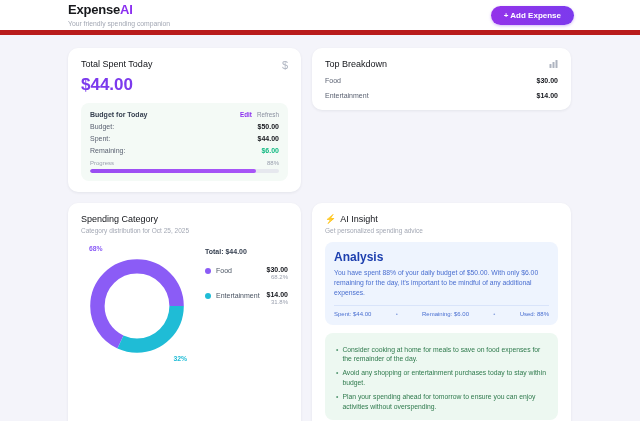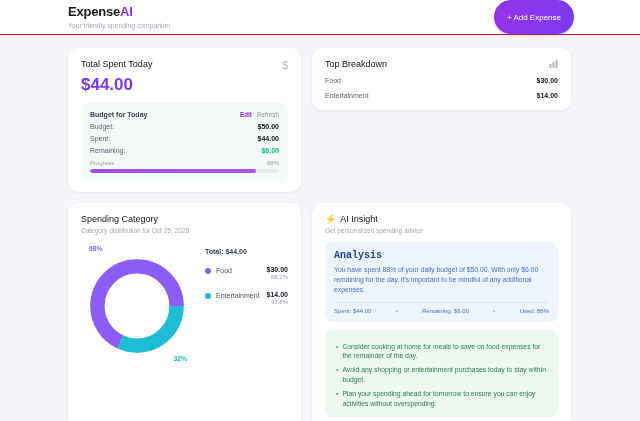--- a/index.html
+++ b/index.html
@@ -6,31 +6,31 @@
   body {
     width:640px; height:421px;
     background:#f4f4fa;
     font-family:"Liberation Sans", sans-serif;
     color:#1f2937;
     -webkit-font-smoothing:antialiased;
   }
   
   .topbar {
     background:#ffffff; height:35px;
-    display:flex; justify-content:space-between;
+    display:flex; align-items:center; justify-content:space-between;
     padding:0 66px 0 68px; box-sizing:border-box;
-    border-bottom:1px solid #b91c1c;
+    border-bottom:5px solid #b91c1c;
   }
   .brand-block { display:flex; flex-direction:column; justify-content:center; }
   .brand { font-size:13px; font-weight:800; letter-spacing:-0.2px; color:#17181c; line-height:1.1; }
   .brand .accent { color:#8b2ff0; }
   .tagline { font-size:6.8px; color:#a3a8b4; margin-top:2px; }
   .add-btn {
     background:linear-gradient(90deg,#9333ea,#7c3aed);
-    color:#fff; font-size:8px; font-weight:400;
+    color:#fff; font-size:8px; font-weight:700;
     font-family:"Liberation Sans", sans-serif;
     border:none; border-radius:999px; padding:5px 13px; cursor:pointer;
     box-shadow:0 1px 3px rgba(124,58,237,.35);
   }
   
   .main {
     width:504px; margin:13px auto 0;
     display:grid; grid-template-columns:233px 259px; gap:11px;
     align-items:start;
   }
@@ -74,21 +74,21 @@
   .legend-item { display:flex; align-items:flex-start; margin-top:11px; }
   .dot { width:6px; height:6px; border-radius:50%; margin:2px 5px 0 0; flex:none; }
   .legend-name { font-size:7px; color:#4b5563; flex:1; padding-top:1px; }
   .legend-val { text-align:right; }
   .legend-val .amt { font-size:7px; font-weight:700; color:#14161c; }
   .legend-val .pct { font-size:6px; color:#9aa0ae; margin-top:1px; }
   
   .ai-title { display:flex; align-items:center; gap:4px; }
   .bolt { color:#f59e0b; font-size:9px; line-height:1; }
   .box { border-radius:8px; padding:8px 9px; margin-top:8px; }
-  .box .box-title { font-size:10px; font-weight:700;font-family:Liberation Mono, monospace; }
+  .box .box-title { font-size:12px; font-weight:700; }
   .box.analysis { background:#eef4fe; }
   .box.analysis .box-title { color:#1e40af; }
   .box.analysis .body { font-size:6.8px; color:#4a6fd0; line-height:1.5; margin-top:4px; }
   .stats-row { display:flex; justify-content:space-between; align-items:center; border-top:1px solid #d9e4fa; margin-top:6px; padding-top:5px; font-size:6px; color:#4a6fd0; }
   .stats-row .sep { color:#8aa3e0; }
   .box.recs { background:#edf8f1; }
   .box.recs .box-title { color:#166534; }
   .rec-item { display:flex; font-size:6.8px; color:#2f7a4d; line-height:1.45; margin-top:4px; }
   .rec-item .bullet { margin:0 4px 0 2px; color:#5a9b76; }
 </style>

